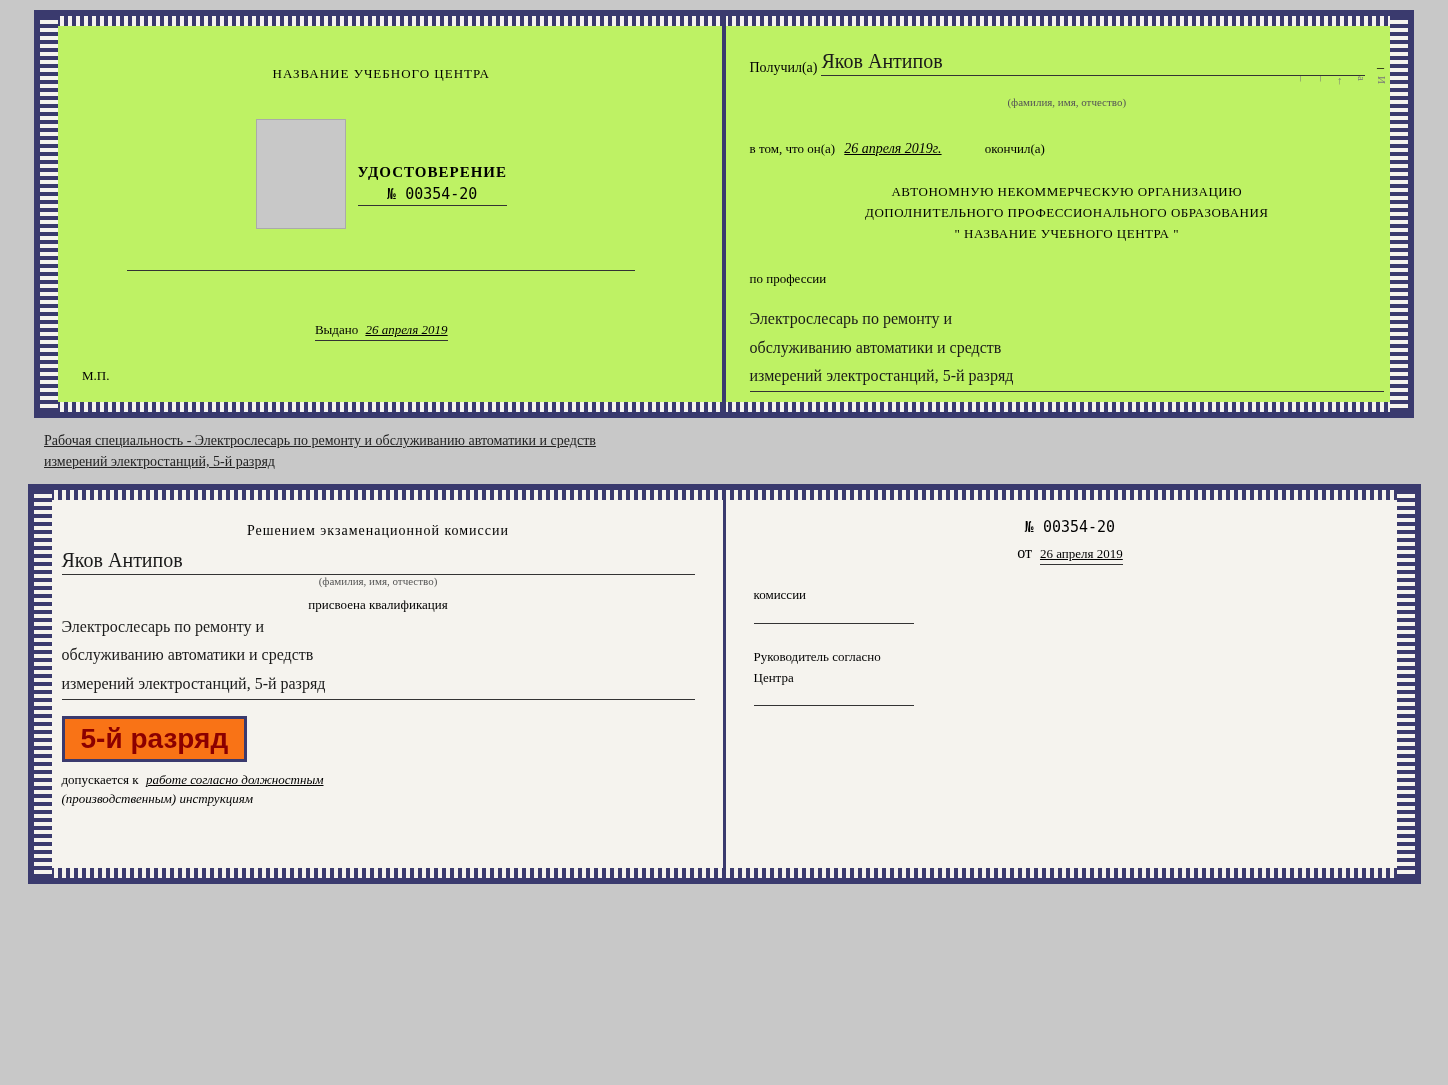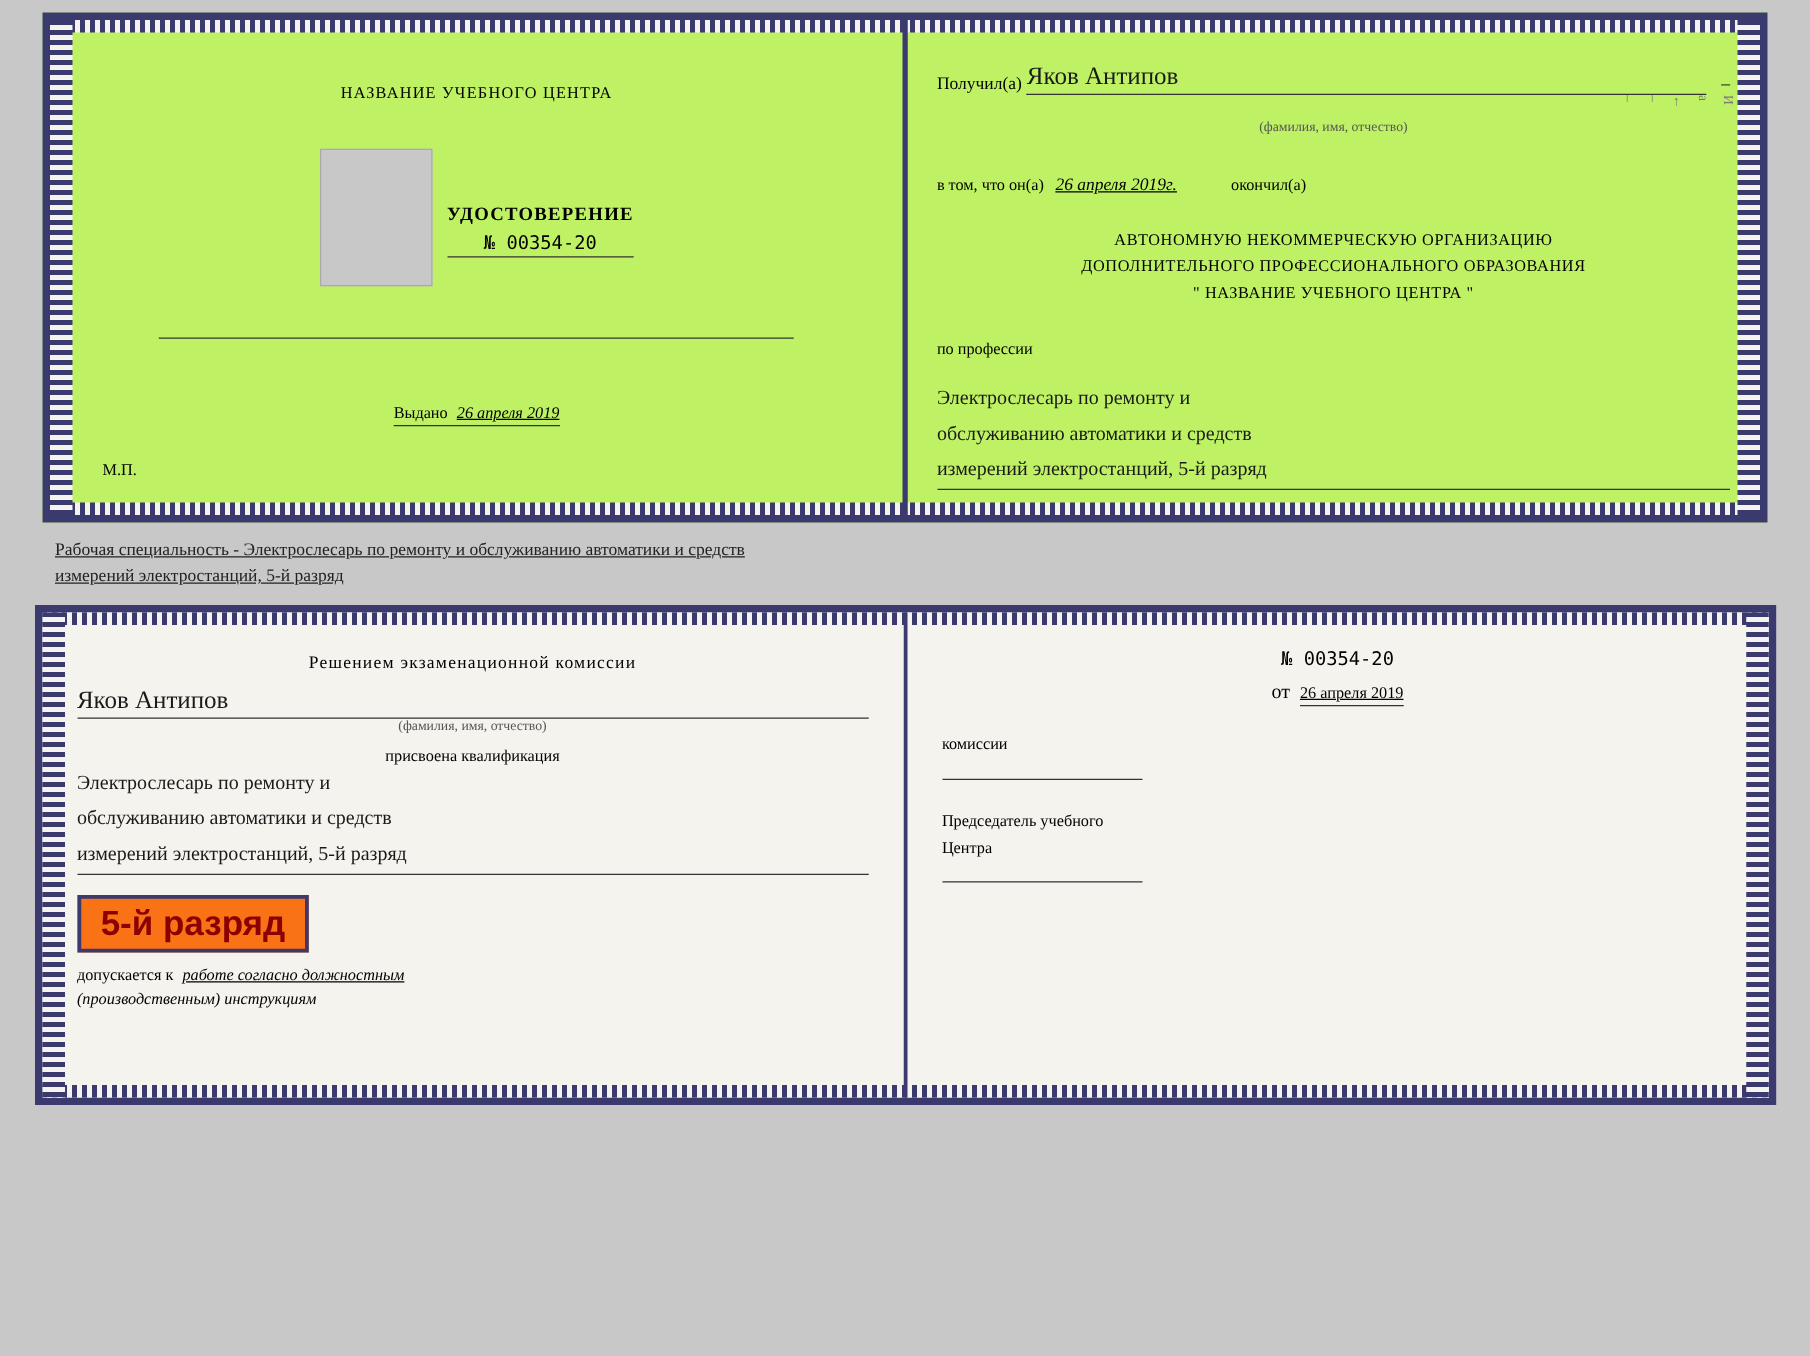--- a/index.html
+++ b/index.html
@@ -492,21 +492,21 @@
       <span>от</span>
       <span class="protocol-date" style="margin-left:4px; text-decoration:underline;">26 апреля 2019</span>
     </div>
 
     <div class="chairman-block">
       <div>комиссии</div>
       <div class="signature-line"></div>
     </div>
 
     <div class="руководитель-block">
-      <div>Председатель учебного</div>
+      <div>Руководитель согласно</div>
       <div>Центра</div>
       <div class="signature-line"></div>
     </div>
 
     <div class="right-deco2">
       <span>–</span>
       <span>–</span>
       <span>–</span>
       <span>И</span>
       <span>а</span>

